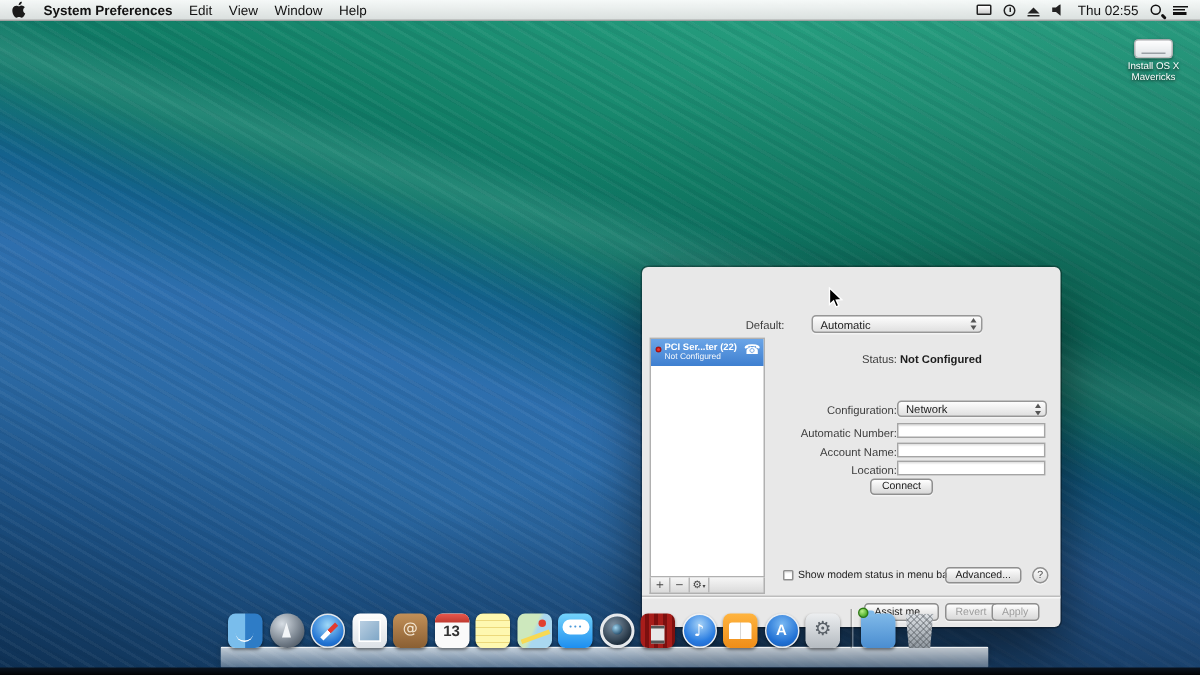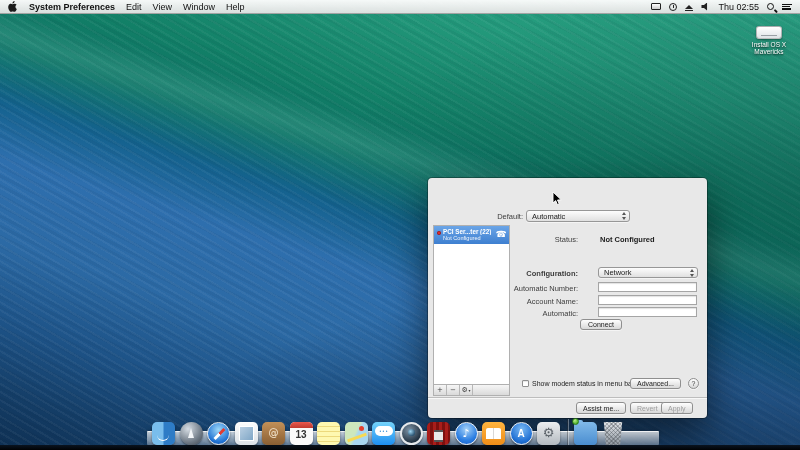--- a/index.html
+++ b/index.html
@@ -69,38 +69,38 @@
     background:linear-gradient(#fefefe,#d8d8d8); border:1px solid #8f8f8f; border-radius:3px;
     font-size:7px; color:#222; box-shadow:0 1px 0 rgba(255,255,255,.5); }
   #showall-btn { margin-left:4px; }
   .searchfield { position:absolute; right:2px; top:1px; width:76px; height:11px; background:#fff; border:1px solid #9d9d9d; border-radius:6px; display:flex; align-items:center; padding-left:4px; }
   .sf-mag { width:4.5px; height:4.5px; border:1px solid #8a8a8a; border-radius:50%; position:relative; }
   .sf-mag:after { content:""; position:absolute; left:3.6px; top:3.6px; width:2.4px; height:1.1px; background:#8a8a8a; transform:rotate(45deg); }
 
   .loc-row { position:absolute; left:0; right:0; top:32px; height:12px; }
   .loc-label { position:absolute; left:0; width:95px; text-align:right; top:2px; color:#3d3d3d; }
   .popup { position:absolute; background:linear-gradient(#fdfdfd,#e0e0e0); border:1px solid #979797; border-radius:3px; display:flex; align-items:center; padding-left:5px; color:#1c1c1c; box-shadow:0 1px 0 rgba(255,255,255,.5); }
-  #location-popup { left:98px; top:0; width:104px; height:12px; }
+  #location-popup { left:113px; top:0; width:114px; height:12px; }
   .pop-arrows { position:absolute; right:2.5px; top:50%; transform:translateY(-50%); width:5px; height:8px; }
   .pop-arrows:before { content:""; position:absolute; left:0; top:0; border-left:2.5px solid transparent; border-right:2.5px solid transparent; border-bottom:3px solid #555; }
   .pop-arrows:after { content:""; position:absolute; left:0; bottom:0; border-left:2.5px solid transparent; border-right:2.5px solid transparent; border-top:3px solid #555; }
 
   
   #sidebar { position:absolute; left:5px; top:47px; width:77px; height:160px; background:#fff; border:1px solid #b0b0b0; }
   .sb-item-selected { height:18px; background:linear-gradient(#6ba5e7,#3e7fd0); color:#fff; padding:2px 2px 0 3px; position:relative; }
   .sb-dot { position:absolute; left:3px; top:5px; width:4px; height:4px; border-radius:50%; background:#e33; border:.5px solid rgba(120,0,0,.6); }
   .sb-name { margin-left:6px; font-size:6.3px; font-weight:bold; white-space:nowrap; overflow:hidden; }
   .sb-status { margin-left:6px; font-size:5.6px; opacity:.95; }
   .sb-phone { position:absolute; right:2px; top:3px; font-size:9px; font-family:"DejaVu Sans",sans-serif; color:#fff; }
   #sb-toolbar { position:absolute; left:5px; top:207px; width:77px; height:11px; border:1px solid #b0b0b0; border-top:none; background:linear-gradient(#f6f6f6,#dadada); display:flex; }
   .sb-btn { width:13px; height:100%; border-right:1px solid #b7b7b7; display:flex; align-items:center; justify-content:center; font-size:7px; color:#444; font-family:"DejaVu Sans",sans-serif; }
   .sb-gear-arrow { font-size:4px; margin-left:.5px; }
 
   
-  .flabel { position:absolute; left:24px; width:126px; text-align:right; color:#3d3d3d; }
+  .flabel { position:absolute; left:44px; width:126px; text-align:right; color:#3d3d3d; }
   .finput { position:absolute; left:170px; width:99px; height:10px; background:#fff; border:1px solid #a5a5a5; font-size:7px; padding:0 2px; box-shadow:inset 0 1px 1px rgba(0,0,0,.12); }
   #status-label { top:57px; }
   #status-value { position:absolute; left:172px; top:57px; font-weight:bold; color:#1c1c1c; }
   #config-popup { left:170px; top:89px; width:100px; height:11px; }
   .connect-btn { position:absolute; left:152px; top:141px; width:42px; height:11px; }
   .chk-row { position:absolute; left:94px; top:202px; display:flex; align-items:center; gap:3px; }
   .checkbox { width:7px; height:7px; background:#fff; border:1px solid #8f8f8f; border-radius:1px; box-shadow:inset 0 1px 1px rgba(0,0,0,.1); }
   .chk-label { font-size:7px; color:#222; }
   #advanced-btn { position:absolute; left:202px; top:200px; height:11px; }
   #help-btn { position:absolute; left:260px; top:200px; width:11px; height:11px; border-radius:50%; padding:0; font-size:7px; color:#444; }
@@ -110,21 +110,21 @@
   #apply-btn  { position:absolute; left:233px; top:224px; height:12px; color:#9e9e9e; }
 
   
   #cursor { position:absolute; left:552px; top:191px; z-index:60; }
 
   
   #dock-shelf { position:absolute; left:147px; top:431px; width:512px; height:14px;
     background:linear-gradient(rgba(255,255,255,.72), rgba(205,212,220,.38));
     border-top:1px solid rgba(255,255,255,.9); border-radius:1px;
     box-shadow:0 -1px 4px rgba(0,0,0,.18); }
-  #dock-icons { position:absolute; left:152px; top:419px; display:flex; align-items:flex-end; gap:4.5px; z-index:5;justify-content:center; }
+  #dock-icons { position:absolute; left:152px; top:406px; display:flex; align-items:flex-end; gap:4.5px; z-index:5;justify-content:center; }
   .di { width:23px; height:23px; border-radius:5px; position:relative; box-shadow:0 1px 2px rgba(0,0,0,.45); flex:none; }
   .di-round { border-radius:50%; }
   .dock-sep { width:1px; height:26px; background:rgba(40,40,40,.35); margin:0 2px; box-shadow:1px 0 0 rgba(255,255,255,.35); flex:none; }
 
   .ic-finder { background:linear-gradient(90deg,#79bdec 0 49%, #2e7cc6 51% 100%); }
   .ic-finder:after { content:""; position:absolute; left:5px; top:12px; width:12px; height:6px; border-bottom:1.6px solid #fff; border-radius:0 0 9px 9px; }
   .ic-launchpad { background:radial-gradient(circle at 35% 30%, #d6dde4, #6d7884 62%, #39414a); }
   .ic-launchpad:after { content:""; position:absolute; left:8px; top:6px; width:0; height:0; border-left:3.5px solid transparent; border-right:3.5px solid transparent; border-bottom:10px solid #f2f5f8; }
   .ic-safari { background:radial-gradient(circle at 50% 32%, #9ed9f9, #2173d3 68%, #1656aa); border:1px solid #e2e6ea; }
   .ic-safari:after { content:""; position:absolute; left:10px; top:4px; width:3px; height:14px; transform:rotate(45deg); background:linear-gradient(#e23b30 50%, #fff 50%); }
@@ -221,33 +221,33 @@
     </div>
     <div id="sb-toolbar">
       <span class="sb-btn">+</span>
       <span class="sb-btn">−</span>
       <span class="sb-btn">⚙<span class="sb-gear-arrow">▾</span></span>
     </div>
 
     <span class="flabel" id="status-label">Status:</span>
     <span id="status-value">Not Configured</span>
 
-    <span class="flabel" style="top:91px;font-weight:bold;">Configuration:</span>
+    <span class="flabel" style="top:91px;">Configuration:</span>
     <span class="popup" id="config-popup">
       <span>Network</span>
       <span class="pop-arrows"></span>
     </span>
 
     <span class="flabel" style="top:106px;">Automatic Number:</span>
     <input class="finput" style="top: 104px;" type="text">
 
     <span class="flabel" style="top:119px;">Account Name:</span>
     <input class="finput" style="top: 117px;" type="text">
 
-    <span class="flabel" style="top:131px;">Automatic:</span>
+    <span class="flabel" style="top:131px;">Location:</span>
     <input class="finput" style="top: 129px;" type="password">
 
     <span class="btn connect-btn">Connect</span>
 
     <div class="chk-row">
       <span class="checkbox"></span>
       <span class="chk-label">Show modem status in menu bar</span>
     </div>
     <span class="btn" id="advanced-btn">Advanced...</span>
     <span class="btn" id="help-btn">?</span>

